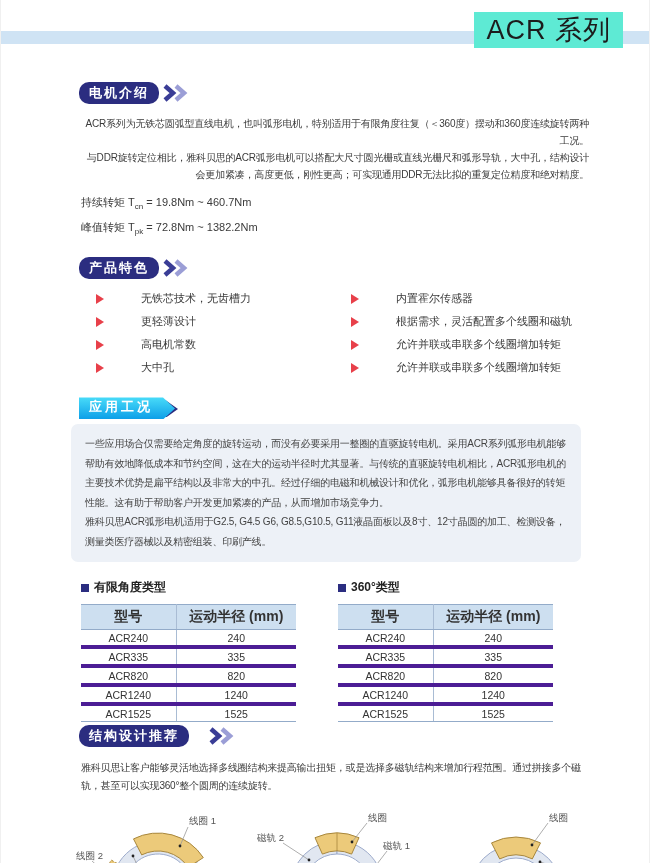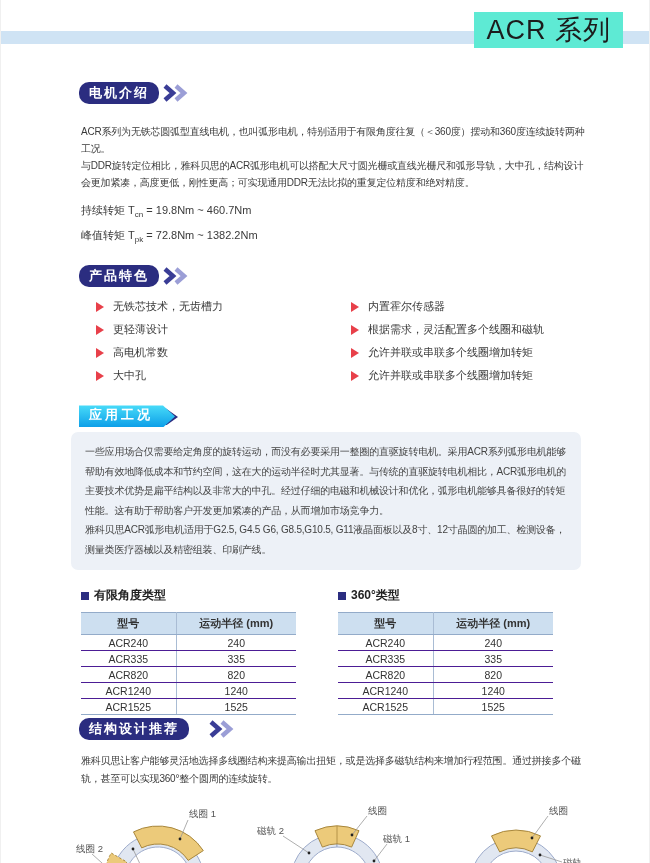--- a/index.html
+++ b/index.html
@@ -30,43 +30,43 @@
     clip-path:polygon(0 0, calc(100% - 12px) 0, 100% 50%, calc(100% - 12px) 100%, 0 100%);
   }
   .app-badge {
     position:relative; background:linear-gradient(180deg,#49dcf9 0%,#0d9fe8 100%);
     color:#fff; font-size:13px; font-weight:bold; letter-spacing:3px;
     padding:3px 22px 4px 10px; line-height:15px;
     clip-path:polygon(0 0, calc(100% - 12px) 0, 100% 50%, calc(100% - 12px) 100%, 0 100%);
     font-family:Liberation Mono, monospace;
   }
   
-  .intro-text { margin:19px 60px 0 80px; font-size:10px; line-height:17px; color:#3a3a3a; letter-spacing:-0.2px; }
+  .intro-text { margin:11px 60px 0 80px; font-size:10px; line-height:17px; color:#3a3a3a; letter-spacing:-0.2px;text-align:right; }
   .torque { margin:9px 0 0 80px; font-size:11px; color:#3a3a3a; }
   .torque sub { font-size:8px; }
   
   .feature-grid { display:grid; grid-template-columns:255px 1fr; row-gap:8px; margin:12px 0 0 95px; }
-  .feature-item { display:flex; align-items:center; font-size:11px; color:#3a3a3a; }
+  .feature-item { display:flex; align-items:center; font-size:11px; color:#3a3a3a;gap:28px; }
   .tri { width:0; height:0; border-left:8px solid #e8404a; border-top:5px solid transparent; border-bottom:5px solid transparent; margin-right:9px; flex:0 0 auto; }
   
   .app-box {
     margin:9px 68px 0 70px; background:#edf1f7; border-radius:7px;
     padding:10px 14px 11px 14px; font-size:10px; line-height:19.5px; color:#444; letter-spacing:-0.2px;
   }
   
   .tables-row { display:flex; margin:17px 0 0 80px; gap:42px; }
   .table-block { width:215px; }
   .table-title { display:flex; align-items:center; font-size:12px; font-weight:bold; color:#222; margin-bottom:8px; }
   .sq { width:8px; height:8px; background:#2b2d80; display:inline-block; margin-right:5px; }
   table.spec { border-collapse:collapse; width:215px; font-size:10.5px; color:#333; }
   table.spec th {
     background:#cddff0; font-weight:bold; border-top:1px solid #93abc9; border-bottom:1px solid #93abc9;
-    padding:3px 0; font-size:11px;
-  }
-  table.spec td { text-align:center; padding:1.5px 0; border-bottom:1px solid #4c1d95; }
+    padding:3px 0; font-size:14px;
+  }
+  table.spec td { text-align:center; padding:1.5px 0; border-bottom:4px solid #4c1d95; }
   table.spec tr:last-child td { border-bottom:1px solid #93abc9; }
   table.spec th:first-child, table.spec td:first-child { border-right:1px solid #a9bcd4; width:95px; }
   
   .design-text { margin:12px 60px 0 80px; font-size:10px; line-height:18px; color:#3a3a3a; letter-spacing:-0.2px; }
   .diagrams { display:flex; justify-content:space-between; margin:16px 45px 0 75px; }
   .diagram { width:170px; text-align:center; }
   .diagram svg { display:block; }
   .dlabel { font-size:9.5px; fill:#555; }
   .leader { stroke:#999; stroke-width:0.8; }
   .dot { fill:#222; }

